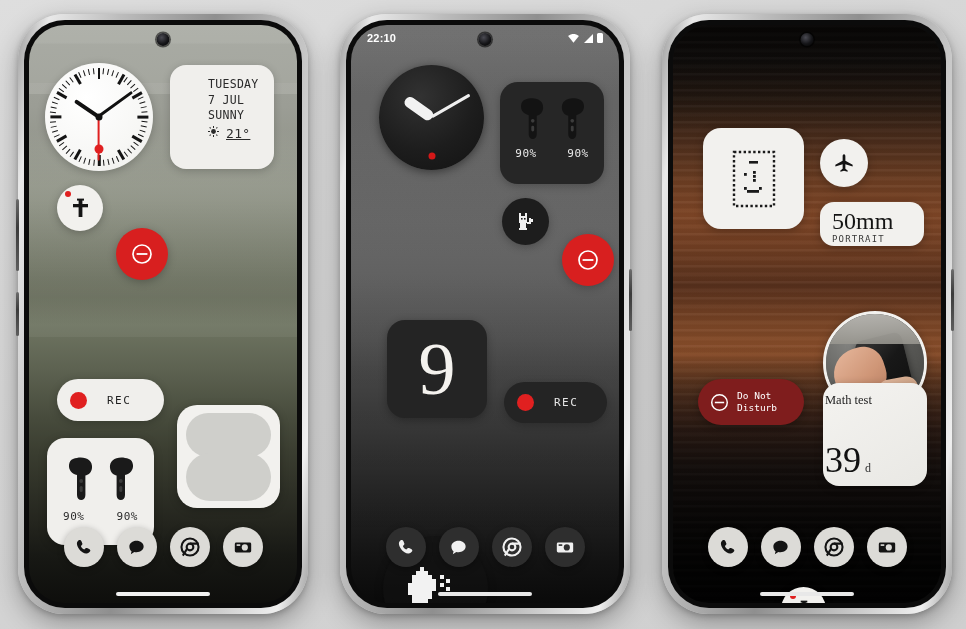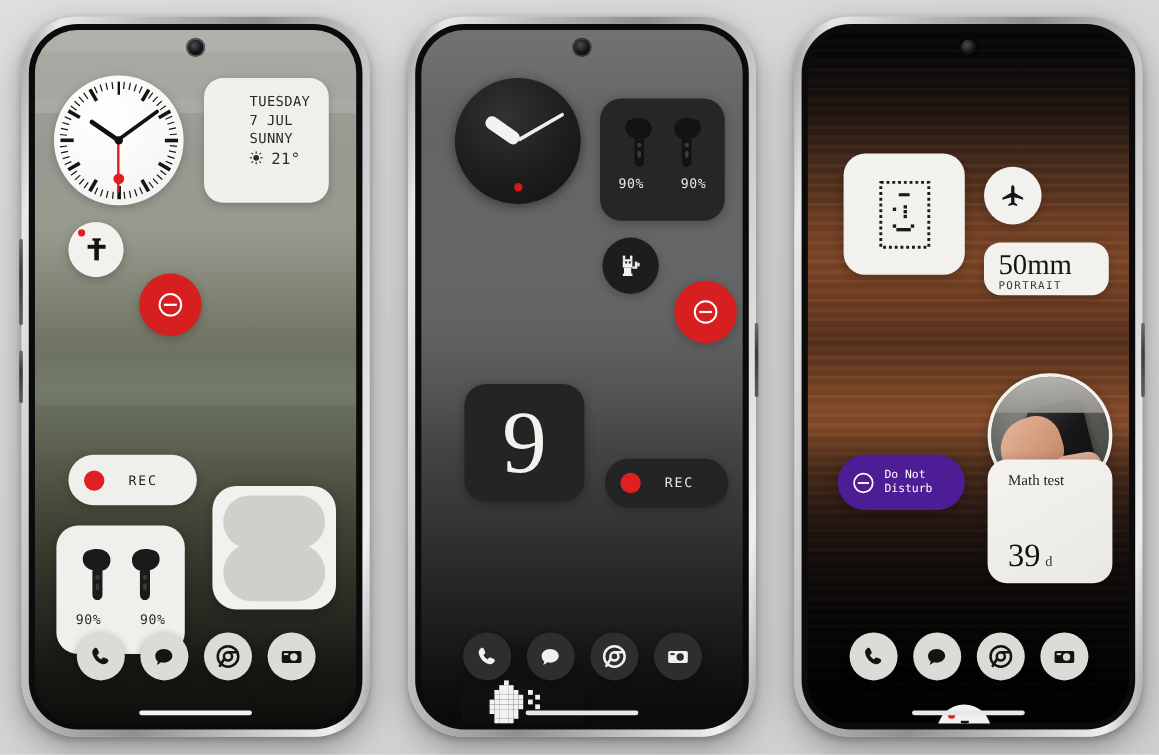--- a/index.html
+++ b/index.html
@@ -187,33 +187,33 @@
   .cam-sub { font-family:"DejaVu Sans Mono", monospace; font-size:9px; letter-spacing:1.2px; color:#3a3a3a; }
 
   .photo-circle {
     border-radius:50%; overflow:hidden; position:relative;
     border: 3px solid #f3f2ef;
     box-shadow: 0 2px 10px rgba(0,0,0,.3);
     background:#6e6e6e;
   }
 
   .dnd-pill {
-    border-radius:999px; background:#4c1d95; display:flex; align-items:center; gap:8px;
+    border-radius:999px; background:#7f1d1d; display:flex; align-items:center; gap:8px;
     padding: 0 12px;
     box-shadow: 0 2px 9px rgba(0,0,0,.3);
   }
   .dnd-txt { font-family:"DejaVu Sans Mono", monospace; font-size:9.5px; color:#fff; line-height:12px; }
 
   .task-card {
-    border-radius:16px; padding:10px 17px;
+    border-radius:16px; padding:10px 2px;
     display:flex; flex-direction:column; justify-content:space-between;
     box-shadow: 0 2px 9px rgba(0,0,0,.28);
   }
   .task-title { font-family:"Liberation Serif", serif; font-size:12.5px; color:#1c1c1c; }
-  .task-num   { font-family:"Liberation Serif", serif; font-size:27px; color:#111; line-height:26px; }
+  .task-num   { font-family:"Liberation Serif", serif; font-size:36px; color:#111; line-height:26px; }
   .task-unit  { font-family:"Liberation Serif", serif; font-size:12px; color:#333; }
 
   .bignum-card {
     border-radius:18px; display:flex; align-items:center; justify-content:center;
     box-shadow:0 2px 9px rgba(0,0,0,.3);
   }
   .bignum { font-family:"Liberation Serif","DejaVu Serif",serif; line-height:1; }
 
   
   .dock { position:absolute; left:0; right:0; display:flex; justify-content:center; gap:13px; z-index:6; }
@@ -424,21 +424,21 @@
             <div class="hand" style="width: 1.6px; margin-left: -0.8px; height: 43.2px; background: rgb(224, 32, 32); transform: rotate(180deg);"></div>
             <div class="pivot" style="width: 9px; height: 9px; background: rgb(224, 32, 32); margin-top: 32.4px;"></div>
             <div class="pivot" style="width: 7px; height: 7px; background: rgb(17, 17, 17);"></div>
           </div>
       </div>
 
       <div class="w weather-card light-card" style="left:141px; top:40px; width:104px; height:104px;">
         <div>TUESDAY</div>
         <div>7 JUL</div>
         <div>SUNNY</div>
-        <div style="display:flex;align-items:center;gap:7px;margin-top:2px;">
+        <div style="display:flex;align-items:center;gap:7px;margin-top:2px;text-decoration:underline;">
           <span style="display:inline-block;">
             <svg width="11" height="11" viewBox="0 0 11 11">
                 <circle cx="5.5" cy="5.5" r="2.4" fill="#2a2a2a"></circle>
             <g fill="#2a2a2a">
                   <rect x="5" y="0" width="1" height="2"></rect>
                   <rect x="5" y="9" width="1" height="2"></rect>
             <rect x="0" y="5" width="2" height="1"></rect>
                   <rect x="9" y="5" width="2" height="1"></rect>
             <rect x="1.4" y="1.4" width="1.6" height="1" transform="rotate(45 2.2 1.9)"></rect>
             <rect x="8" y="1.4" width="1.6" height="1" transform="rotate(-45 8.8 1.9)"></rect>
@@ -529,20 +529,32 @@
   </div>
 </div>
 
 <div class="phone dark" style="left:340px; top:14px; width:290px; height:600px;">
   <div class="btn-side" style="right:-2px; top:255px; width:3px; height:62px;"></div>
   <div class="bezel">
     <div class="screen">
       <div class="wp wp-2"></div>
 
       <div class="punch"></div>
+      <div class="statusbar">
+        <div class="clocktxt">22:10</div>
+        <div class="sysicons">
+          <svg class="ico-wifi" viewBox="0 0 12 10">
+              <path d="M0 2.2 L6 9.6 L12 2.2 A9 9 0 0 0 0 2.2 Z" fill="#fff"></path>
+            </svg>
+          <svg class="ico-cell" viewBox="0 0 10 9">
+              <path d="M10 0 L10 9 L1 9 Z" fill="#fff"></path>
+            </svg>
+          <div class="ico-batt" style="background:#fff;"></div>
+        </div>
+      </div>
 
       <div class="w" style="left:28px; top:40px;">
         <div class="clockface darkf" id="clk2" style="width:105px;height:105px;">
             <div class="hand" style="width: 11px; margin-left: -5.5px; height: 31.5px; background: rgb(242, 242, 242); border-radius: 5px; transform: rotate(305deg);"></div>
             <div class="hand" style="width: 3.4px; margin-left: -1.7px; height: 44.1px; background: rgb(239, 239, 239); transform: rotate(60deg);"></div>
             <div class="pivot" style="width: 7px; height: 7px; background: rgb(212, 24, 24); margin-top: 38.85px;"></div>
           </div>
       </div>
 
       <div class="w roundsq dark-card" style="left:149px; top:57px; width:104px; height:102px;">

